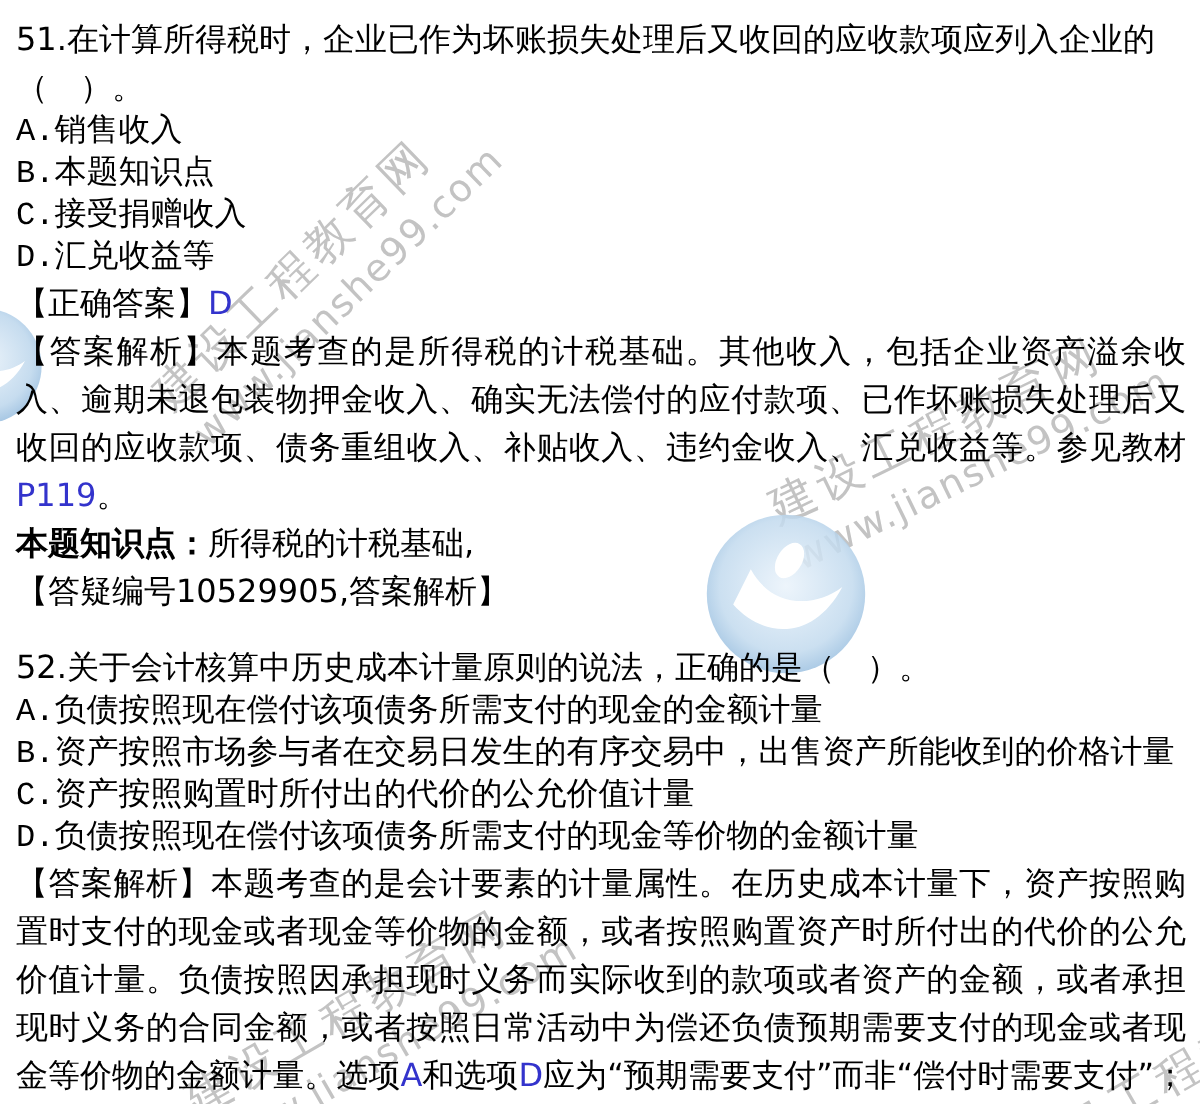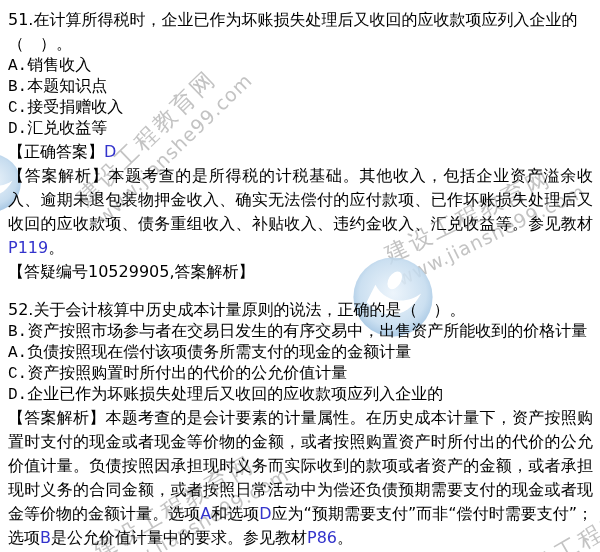--- a/index.html
+++ b/index.html
@@ -87,28 +87,31 @@
     <div class="opt">A.销售收入</div>
     <div class="opt">B.本题知识点</div>
     <div class="opt">C.接受捐赠收入</div>
     <div class="opt">D.汇兑收益等</div>
     <div class="line">
       <span>【正确答案】</span><span class="blue">D</span>
     </div>
     <div class="analysis">
       <span>【答案解析】</span><span><span>本题考查的是所得税的计税基础。其他收入，包括企业资产溢余收入、逾期未退包装物押金收入、确实无法偿付的应付款项、已作坏账损失处理后又收回的应收款项、债务重组收入、补贴收入、违约金收入、汇兑收益等。参见教材</span><span class="blue">P119</span><span>。</span></span>
     </div>
+    <div class="line">
+      <span class="bold">本题知识点：</span><span>所得税的计税基础,</span>
+    </div>
     <div class="line">【答疑编号10529905,答案解析】</div>
   </div>
 
   <div class="q-block q2">
     <div class="line">52.关于会计核算中历史成本计量原则的说法，正确的是（　）。</div>
+    <div class="opt">A.负债按照现在偿付该项债务所需支付的现金的金额计量</div>
     <div class="opt">B.资产按照市场参与者在交易日发生的有序交易中，出售资产所能收到的价格计量</div>
-    <div class="opt">A.负债按照现在偿付该项债务所需支付的现金的金额计量</div>
     <div class="opt">C.资产按照购置时所付出的代价的公允价值计量</div>
-    <div class="opt">D.企业已作为坏账损失处理后又收回的应收款项应列入企业的</div>
+    <div class="opt">D.负债按照现在偿付该项债务所需支付的现金等价物的金额计量</div>
     <div class="analysis">
       <span>【答案解析】</span><span><span>本题考查的是会计要素的计量属性。在历史成本计量下，资产按照购置时支付的现金或者现金等价物的金额，或者按照购置资产时所付出的代价的公允价值计量。负债按照因承担现时义务而实际收到的款项或者资产的金额，或者承担现时义务的合同金额，或者按照日常活动中为偿还负债预期需要支付的现金或者现金等价物的金额计量。选项</span><span class="blue">A</span><span>和选项</span><span class="blue">D</span><span>应为“预期需要支付”而非“偿付时需要支付”；选项</span><span class="blue">B</span><span>是公允价值计量中的要求。参见教材</span><span class="blue">P86</span><span>。</span></span>
     </div>
 
   </div>
 
 </div>
 
 </body></html>

